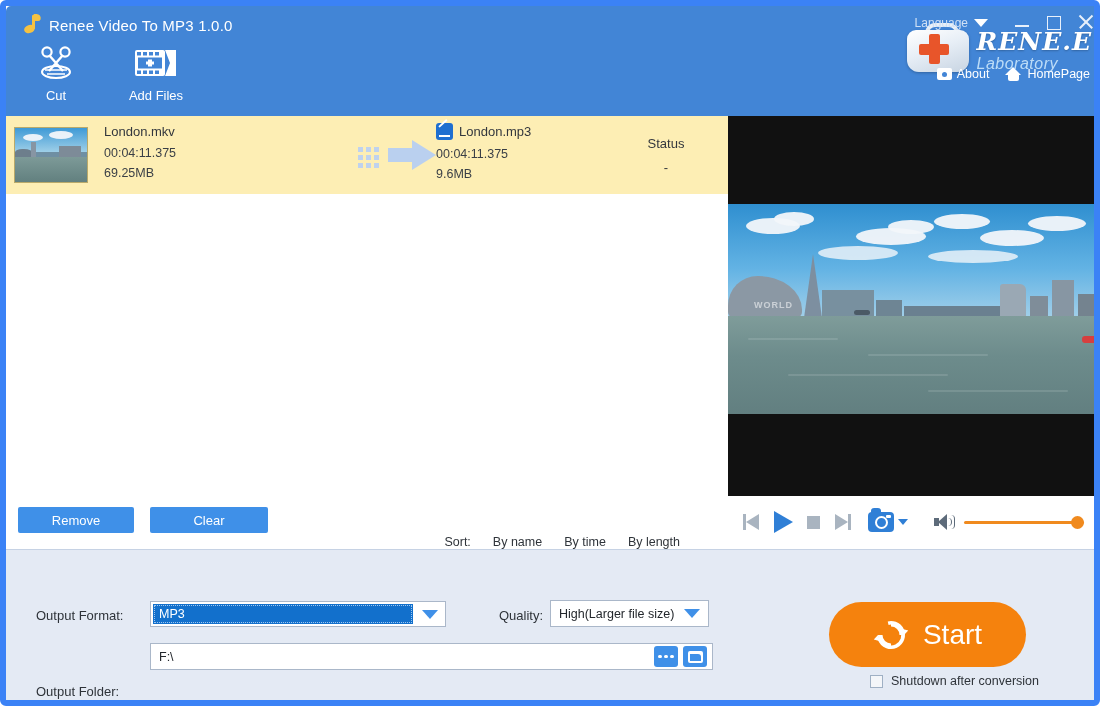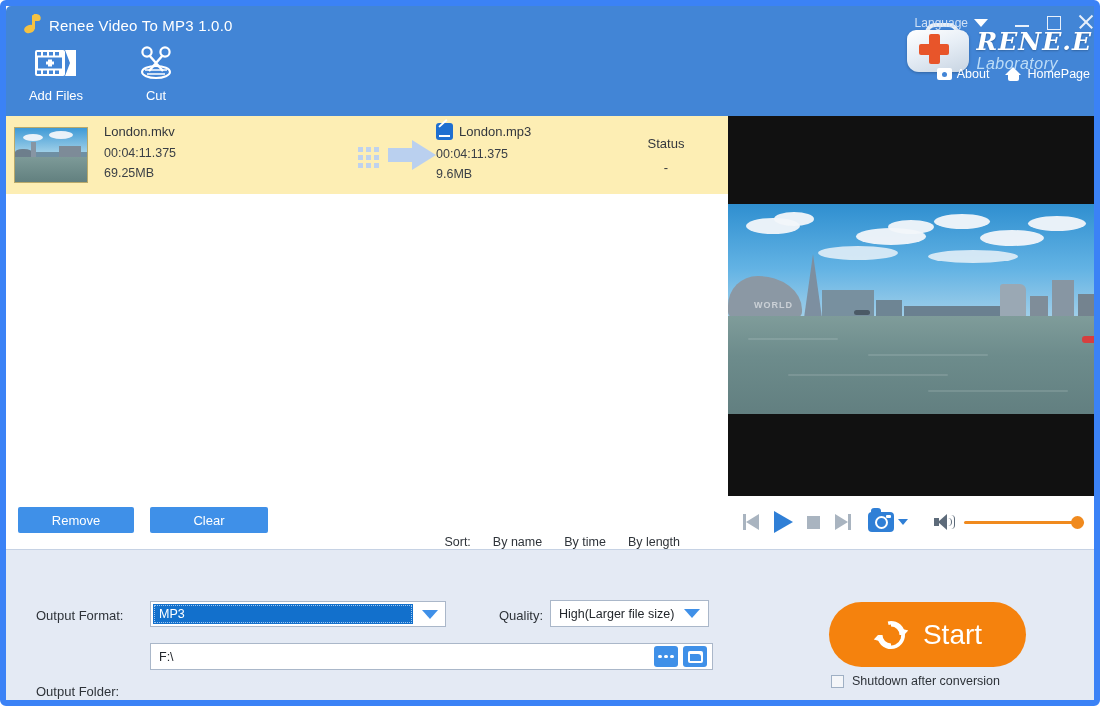--- a/index.html
+++ b/index.html
@@ -152,41 +152,53 @@
   .dots3 i{width:3.5px;height:3.5px;border-radius:50%;background:#ffffff;display:block;}
   .ico-folder{width:15px;height:12px;position:relative;}
   .ico-folder .bk{position:absolute;left:0;top:0;width:15px;height:12px;background:#ffffff;border-radius:2px;}
   .ico-folder .cut{position:absolute;left:2px;top:3px;width:11px;height:7px;background:#3f90e8;border-radius:0 3px 0 0;}
 
   .start-btn{position:absolute;left:823px;top:596px;width:197px;height:65px;border-radius:34px;background:#f5820d;border:none;cursor:pointer;
     display:flex;align-items:center;justify-content:center;gap:14px;}
   .ico-refresh{width:36px;height:36px;position:relative;}
   .ico-refresh svg{display:block;}
   .start-label{color:#ffffff;font-size:28px;font-family:"Liberation Sans",sans-serif;}
-  .shut-wrap{position:absolute;left:802px;top:668px;display:flex;align-items:center;gap:8px;cursor:pointer;padding-left:23px;}
+  .shut-wrap{position:absolute;left:841px;top:668px;display:flex;align-items:center;gap:8px;cursor:pointer;padding-left:23px;}
   .chk{width:13px;height:13px;background:#f4f6f9;border:1px solid #9fb0c4;box-sizing:border-box;}
   .shut-label{font-size:12.5px;color:#2e3339;}
 </style>
 </head>
 <body>
 
 <div class="window">
 
   <div class="header">
 
     <div class="app-title-row">
       <span class="note-icon">
         <span class="stem"></span>
           <span class="flag"></span>
           <span class="head"></span>
       </span>
       <span class="app-title">Renee Video To MP3 1.0.0</span>
     </div>
 
     <div class="toolbar">
+      <div class="tool-btn">
+        <span class="tool-ico">
+          <svg width="40" height="34" viewBox="0 0 40 34">
+            <circle cx="11" cy="6" r="4.6" fill="none" stroke="#ffffff" stroke-width="2.2"></circle>
+            <circle cx="29" cy="6" r="4.6" fill="none" stroke="#ffffff" stroke-width="2.2"></circle>
+            <path d="M13 9 L27 25 M27 9 L13 25" stroke="#ffffff" stroke-width="2.4" fill="none"></path>
+            <ellipse cx="20" cy="26" rx="14" ry="6" fill="none" stroke="#ffffff" stroke-width="2"></ellipse>
+            <path d="M9 24 H31 M11 28 H29" stroke="#ffffff" stroke-width="1.6"></path>
+          </svg>
+        </span>
+        <span class="label">Cut</span>
+      </div>
       <div class="tool-btn">
         <span class="tool-ico">
           <svg width="44" height="32" viewBox="0 0 44 32">
             <rect x="1" y="3" width="30" height="26" rx="2" fill="#ffffff"></rect>
             <g fill="#4285d6">
               <rect x="3" y="5" width="4" height="3.5"></rect>
                 <rect x="9" y="5" width="4" height="3.5"></rect>
               <rect x="15" y="5" width="4" height="3.5"></rect>
                 <rect x="21" y="5" width="4" height="3.5"></rect>
               <rect x="3" y="23.5" width="4" height="3.5"></rect>
@@ -196,32 +208,20 @@
               <rect x="4" y="10.5" width="24" height="11"></rect>
             </g>
             <g fill="#ffffff">
               <rect x="14" y="12.5" width="4" height="7"></rect>
                 <rect x="12" y="14.5" width="8" height="3"></rect>
             </g>
             <path d="M31 3 L42 3 L42 29 L31 29 L36 16 Z" fill="#ffffff"></path>
           </svg>
         </span>
         <span class="label">Add Files</span>
-      </div>
-      <div class="tool-btn">
-        <span class="tool-ico">
-          <svg width="40" height="34" viewBox="0 0 40 34">
-            <circle cx="11" cy="6" r="4.6" fill="none" stroke="#ffffff" stroke-width="2.2"></circle>
-            <circle cx="29" cy="6" r="4.6" fill="none" stroke="#ffffff" stroke-width="2.2"></circle>
-            <path d="M13 9 L27 25 M27 9 L13 25" stroke="#ffffff" stroke-width="2.4" fill="none"></path>
-            <ellipse cx="20" cy="26" rx="14" ry="6" fill="none" stroke="#ffffff" stroke-width="2"></ellipse>
-            <path d="M9 24 H31 M11 28 H29" stroke="#ffffff" stroke-width="1.6"></path>
-          </svg>
-        </span>
-        <span class="label">Cut</span>
       </div>
     </div>
 
     <div class="lang-wrap">
       <span class="lang-txt">Language</span>
       <span class="lang-caret"></span>
     </div>
 
     <div class="wbtns">
       <span class="wbtn min"></span>

